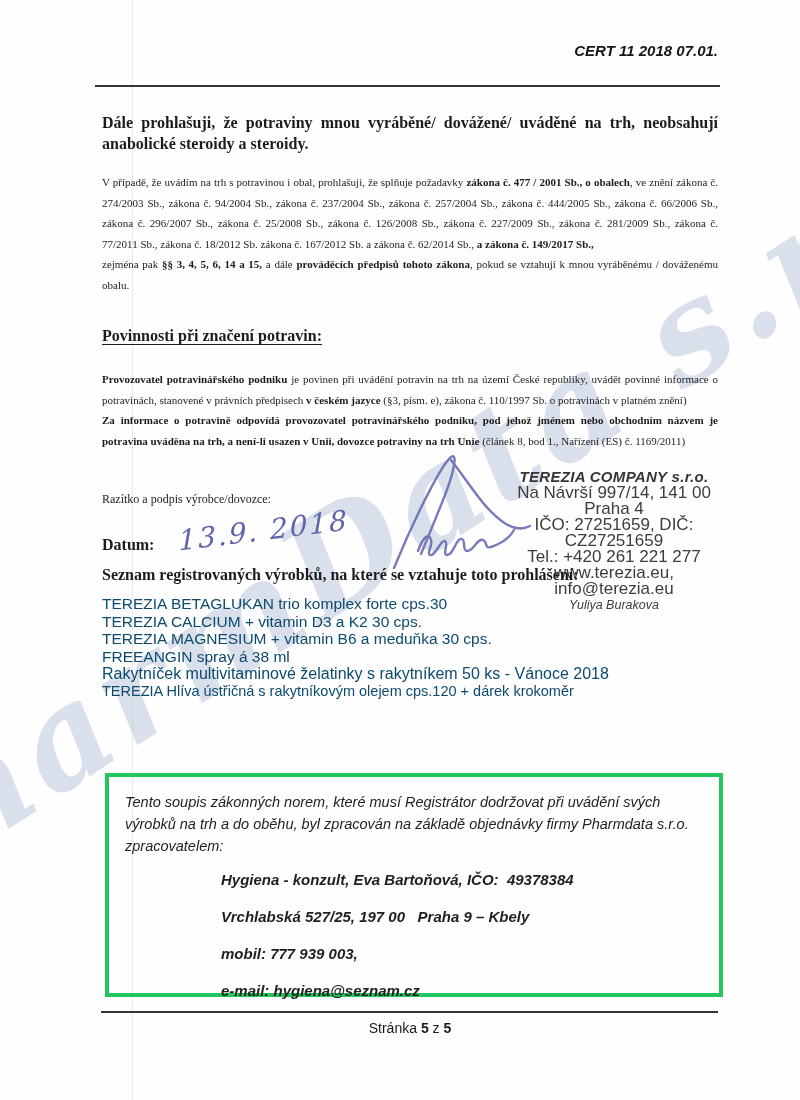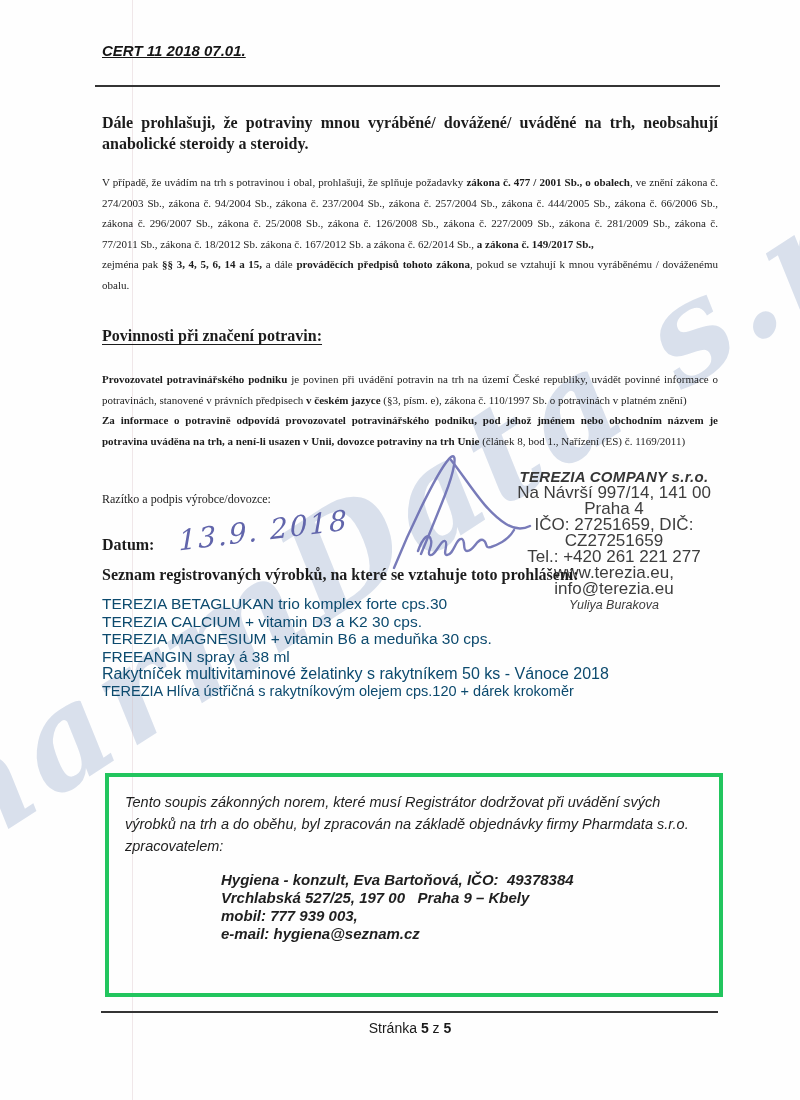--- a/index.html
+++ b/index.html
@@ -18,23 +18,23 @@
     font-family:"DejaVu Serif", serif; font-style:italic; font-weight:bold;
     font-size:135px; letter-spacing:6px; white-space:nowrap;
     color:rgba(168,183,212,0.42); pointer-events:none; user-select:none;
   }
   .scan-line {
     position:absolute; left:132px; top:0; width:1px; height:1100px;
     background:rgba(214,190,196,0.35); pointer-events:none;
   }
 
   .cert-ref {
-    left:102px; top:42px; width:616px; text-align:left;
+    left:102px; top:42px; width:616px; text-align:right;
     font-family:"Liberation Sans", sans-serif; font-style:italic;
-    font-weight:600; font-size:15px; color:#161616;text-decoration:underline;
+    font-weight:600; font-size:15px; color:#161616;
   }
   .rule { height:2px; background:#343434; }
   .rule-top { left:95px; top:85px; width:625px; }
   .rule-bottom { left:101px; top:1011px; width:617px; }
 
   .para { left:102px; width:616px; text-align:justify; font-size:11px; line-height:20.5px; }
   .p1 { top:96px; font-weight:bold; font-size:16px; line-height:21px; }
   .p2 { top:161px; }
   .section-heading {
     left:102px; top:327px; font-weight:bold; font-size:16px;
@@ -67,21 +67,21 @@
   .product-list li:nth-child(5) { font-size:16px; }
   .product-list li:nth-child(6) { font-size:14.5px; }
 
   .processor-box {
     left:105px; top:773px; width:578px; height:188px;
     border:4px solid #22c55e; padding:14px 16px;
     font-family:"Liberation Sans", sans-serif; font-style:italic; color:#1f1f1f;
   }
   .box-intro { font-size:14.5px; line-height:22px; }
   .box-lines { margin-left:96px; margin-top:14px; }
-  .box-line { font-weight:bold; font-size:15px; line-height:18px; white-space:pre-wrap; }
+  .box-line { font-weight:bold; font-size:15px; line-height:18px; margin-top:19px; white-space:pre-wrap; }
   .box-line:first-child { margin-top:0; }
 
   .page-footer {
     left:102px; top:1020px; width:616px; text-align:center;
     font-family:"Liberation Sans", sans-serif; font-size:14px; color:#1a1a1a;
   }
 </style>
 </head>
 <body>
 

